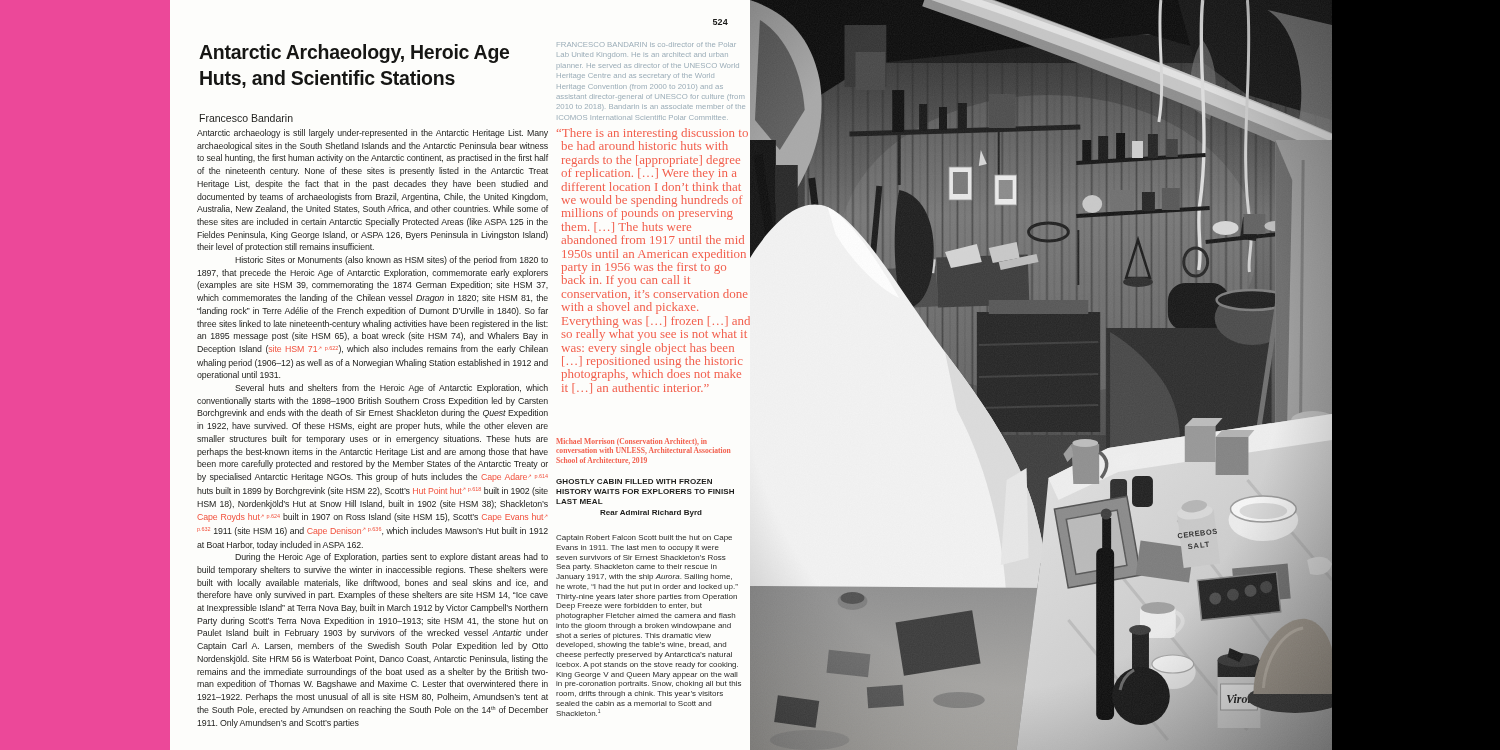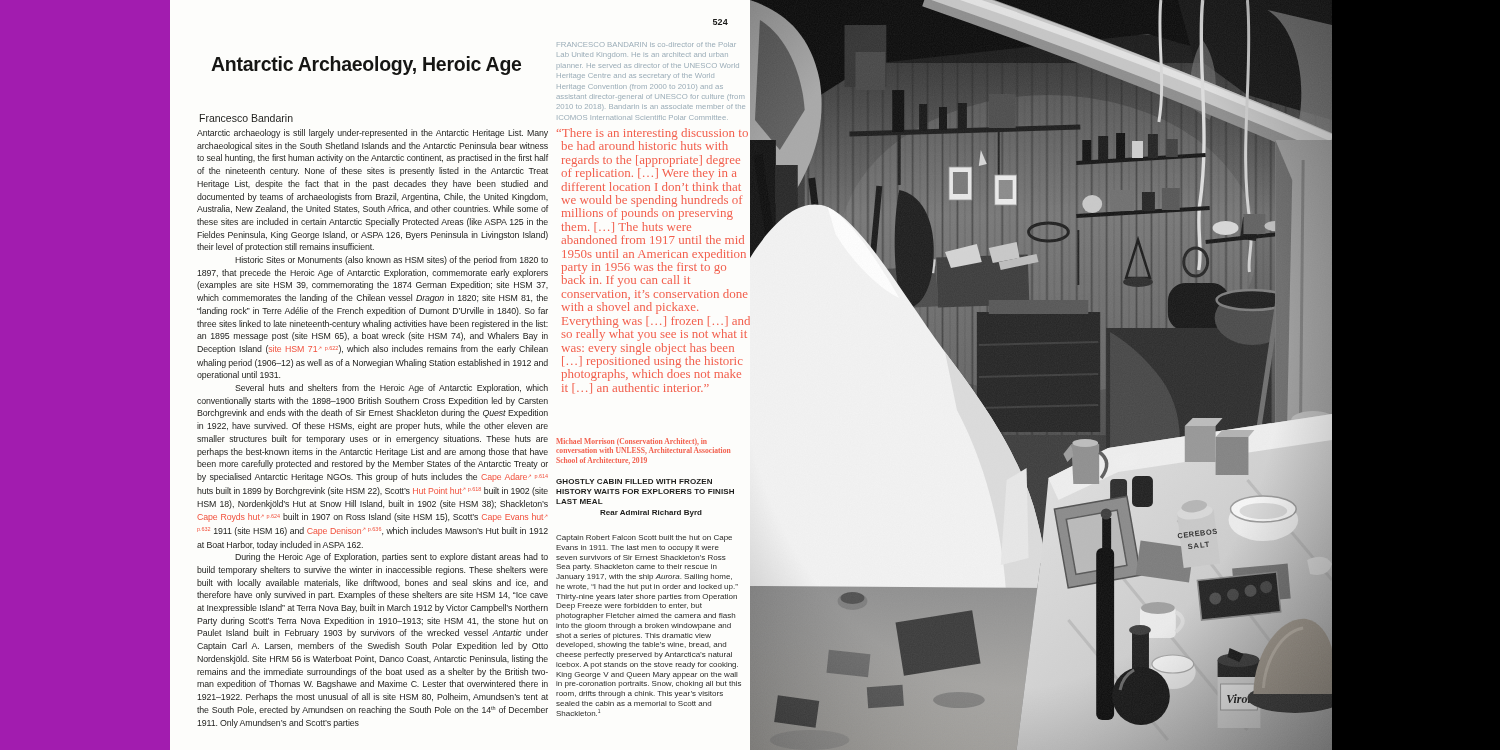--- a/index.html
+++ b/index.html
@@ -1,21 +1,21 @@
 <!DOCTYPE html>
 <html><head>
 <meta charset="utf-8">
 <style>
   html,body{margin:0;padding:0;background:#000;}
-  .spread{position:relative;width:1500px;height:750px;background:#a21caf;overflow:hidden;
+  .spread{position:relative;width:1500px;height:750px;background:#ec4899;overflow:hidden;
           font-family:"Liberation Sans",sans-serif;color:#1d1d1b;}
   .page-left{position:absolute;left:170px;top:0;width:580px;height:750px;background:#fdfdfb;}
   .pagenum{position:absolute;left:516px;top:17px;width:42px;text-align:right;
            font-size:9px;font-weight:700;letter-spacing:.2px;}
-  h1.title{position:absolute;left:29px;top:40px;margin:12px;font-size:19.5px;line-height:25.5px;
+  h1.title{position:absolute;left:29px;top:40px;margin:0;font-size:19.5px;line-height:25.5px;
            font-weight:600;letter-spacing:-.25px;color:#161614;}
   .author{position:absolute;left:29px;top:92px;font-size:10.5px;font-weight:500;margin-top:20px;}
   .col1{position:absolute;left:27px;top:127px;width:351px;font-size:8.8px;line-height:12.7px;
         letter-spacing:-.12px;text-align:justify;}
   .col1 p{margin:0;}
   .col1 p.ind{text-indent:38px;}
   .i{font-style:italic;}
   .red{color:#f1503c;}
   sup,.sup{font-size:.62em;vertical-align:baseline;position:relative;top:-.45em;letter-spacing:0;}
   .col2{position:absolute;left:386px;top:0;width:190px;}
@@ -34,21 +34,21 @@
   .photo{position:absolute;left:0;top:0;width:582px;height:750px;}
   .photo svg{display:block;width:100%;height:100%;}
 </style>
 </head>
 <body>
 
 <div class="spread">
 
   <div class="page-left">
     <div class="pagenum">524</div>
-    <h1 class="title"><span>Antarctic Archaeology, Heroic Age</span><br></h1>
+    <h1 class="title"><span>Antarctic Archaeology, Heroic Age</span><br><span>Huts, and Scientific Stations</span></h1>
     <div class="author">Francesco Bandarin</div>
 
     <div class="col1">
       <p><span>Antarctic archaeology is still largely under-represented in the Antarctic Heritage List. Many archaeological sites in the South Shetland Islands and the Antarctic Peninsula bear witness to seal hunting, the first human activity on the Antarctic continent, as practised in the first half of the nineteenth century. None of these sites is presently listed in the Antarctic Treat Heritage List, despite the fact that in the past decades they have been studied and documented by teams of archaeologists from Brazil, Argentina, Chile, the United Kingdom, Australia, New Zealand, the United States, South Africa, and other countries. While some of these sites are included in certain Antarctic Specially Protected Areas (like ASPA 125 in the Fieldes Peninsula, King George Island, or ASPA 126, Byers Peninsula in Livingston Island) their level of protection still remains insufficient.</span></p>
       <p class="ind"><span>Historic Sites or Monuments (also known as HSM sites) of the period from 1820 to 1897, that precede the Heroic Age of Antarctic Exploration, commemorate early explorers (examples are site HSM 39, commemorating the 1874 German Expedition; site HSM 37, which commemorates the landing of the Chilean vessel </span><span class="i">Dragon</span><span> in 1820; site HSM 81, the “landing rock” in Terre Adélie of the French expedition of Dumont D’Urville in 1840). So far three sites linked to late nineteenth-century whaling activities have been registered in the list: an 1895 message post (site HSM 65), a boat wreck (site HSM 74), and Whalers Bay in Deception Island (</span><span class="red">site HSM 71</span><span class="sup red">↗ p.622</span><span>), which also includes remains from the early Chilean whaling period (1906–12) as well as of a Norwegian Whaling Station established in 1912 and operational until 1931.</span></p>
       <p class="ind"><span>Several huts and shelters from the Heroic Age of Antarctic Exploration, which conventionally starts with the 1898–1900 British Southern Cross Expedition led by Carsten Borchgrevink and ends with the death of Sir Ernest Shackleton during the </span><span class="i">Quest</span><span> Expedition in 1922, have survived. Of these HSMs, eight are proper huts, while the other eleven are smaller structures built for temporary uses or in emergency situations. These huts are perhaps the best-known items in the Antarctic Heritage List and are among those that have been more carefully protected and restored by the Member States of the Antarctic Treaty or by specialised Antarctic Heritage NGOs. This group of huts includes the </span><span class="red">Cape Adare</span><span class="sup red">↗ p.614</span><span> huts built in 1899 by Borchgrevink (site HSM 22), Scott’s </span><span class="red">Hut Point hut</span><span class="sup red">↗ p.618</span><span> built in 1902 (site HSM 18), Nordenkjöld’s Hut at Snow Hill Island, built in 1902 (site HSM 38); Shackleton’s </span><span class="red">Cape Royds hut</span><span class="sup red">↗ p.624</span><span> built in 1907 on Ross Island (site HSM 15), Scott’s </span><span class="red">Cape Evans hut</span><span class="sup red">↗ p.632</span><span> 1911 (site HSM 16) and </span><span class="red">Cape Denison</span><span class="sup red">↗ p.636</span><span>, which includes Mawson’s Hut built in 1912 at Boat Harbor, today included in ASPA 162.</span></p>
       <p class="ind"><span>During the Heroic Age of Exploration, parties sent to explore distant areas had to build temporary shelters to survive the winter in inaccessible regions. These shelters were built with locally available materials, like driftwood, bones and seal skins and ice, and therefore have only survived in part. Examples of these shelters are site HSM 14, “Ice cave at Inexpressible Island” at Terra Nova Bay, built in March 1912 by Victor Campbell’s Northern Party during Scott’s Terra Nova Expedition in 1910–1913; site HSM 41, the stone hut on Paulet Island built in February 1903 by survivors of the wrecked vessel </span><span class="i">Antartic</span><span> under Captain Carl A. Larsen, members of the Swedish South Polar Expedition led by Otto Nordenskjöld. Site HRM 56 is Waterboat Point, Danco Coast, Antarctic Peninsula, listing the remains and the immediate surroundings of the boat used as a shelter by the British two-man expedition of Thomas W. Bagshawe and Maxime C. Lester that overwintered there in 1921–1922. Perhaps the most unusual of all is site HSM 80, Polheim, Amundsen’s tent at the South Pole, erected by Amundsen on reaching the South Pole on the 14</span><span class="sup">th</span><span> of December 1911. Only Amundsen’s and Scott’s parties</span></p>
     </div>
 
     <div class="col2">

